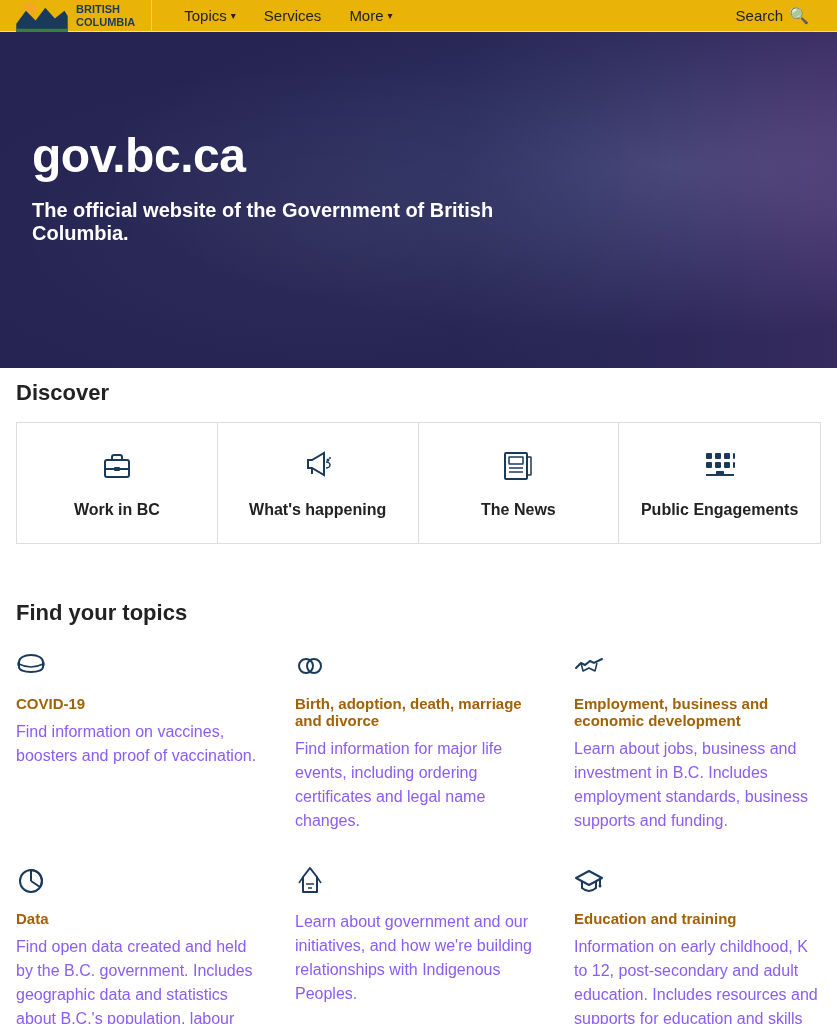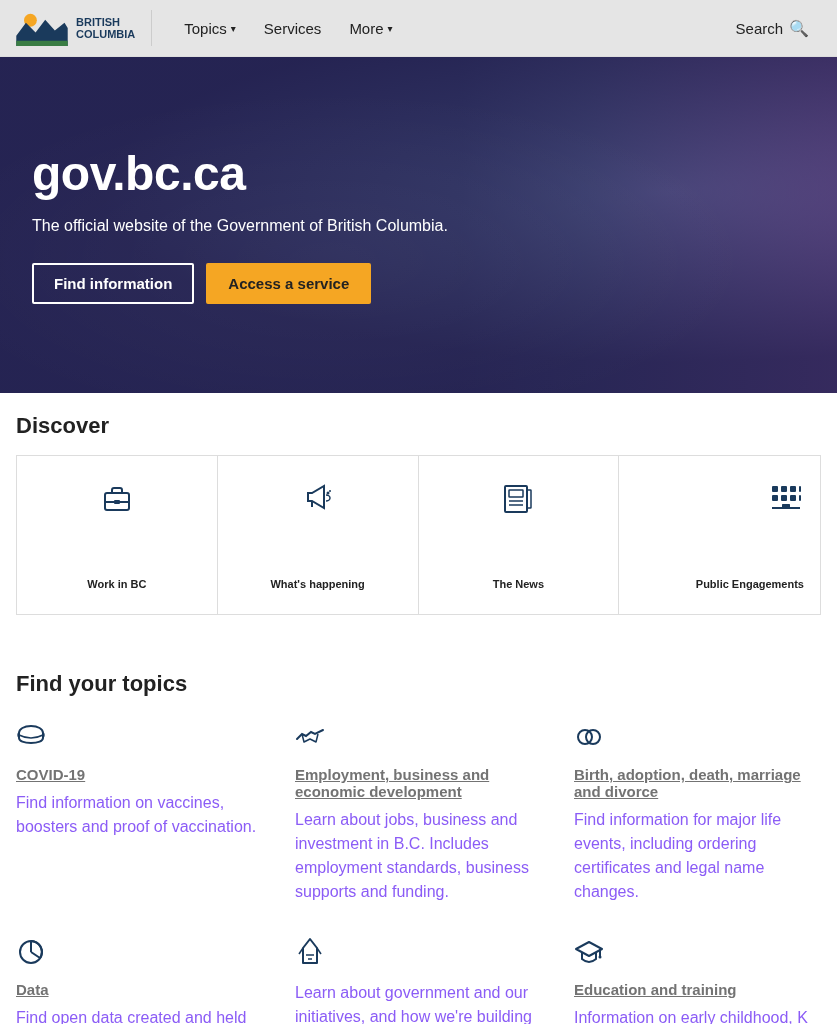--- a/index.html
+++ b/index.html
@@ -2,24 +2,24 @@
 <html><head>
   <meta charset="utf-8">
   <style>
     * { box-sizing: border-box; margin: 0; padding: 0; }
     body { font-family: 'BC Sans', Arial, sans-serif; font-size: 16px; color: #222; background: #fff; }
 
     
     nav {
       display: flex;
       align-items: center;
-      height: 57px;
+      height: 32px;
       border-bottom: 1px solid #ddd;
       padding: 0 16px;
-      background: #e5e5e5;
+      background: #eab308;
     }
     .nav-logo {
       display: flex;
       align-items: center;
       gap: 8px;
       margin-right: 20px;
       border-right: 1px solid #ccc;
       padding-right: 16px;
     }
     .nav-logo-img {
@@ -83,23 +83,23 @@
       color: #fff;
       max-width: 600px;
     }
     .hero-title {
       font-size: 48px;
       font-weight: 700;
       margin-bottom: 16px;
       letter-spacing: -0.5px;
     }
     .hero-subtitle {
-      font-size: 16px;
+      font-size: 20px;
       margin-bottom: 28px;
-      font-weight: 400;
+      font-weight: 700;
     }
     .hero-buttons {
       display: flex;
       gap: 12px;
       flex-wrap: wrap;
     }
     .btn-outline {
       padding: 10px 20px;
       border: 2px solid #fff;
       background: transparent;
@@ -115,21 +115,21 @@
       background: #f5a623;
       color: #222;
       font-size: 15px;
       font-weight: 600;
       cursor: pointer;
       border-radius: 2px;
     }
 
     
     .discover-section {
-      padding: 20px 16px 24px;
+      padding: 12px 16px 24px;
       max-width: 860px;
       margin: 0 auto;
     }
     .discover-title {
       font-size: 22px;
       font-weight: 700;
       margin-bottom: 16px;
     }
     .discover-grid {
       display: grid;
@@ -143,31 +143,30 @@
       align-items: center;
       justify-content: center;
       padding: 24px 16px;
       border-right: 1px solid #ddd;
       cursor: pointer;
       text-align: center;
       background: #fff;
       text-decoration: none;
       color: #222;
     }
-    .discover-card:last-child { border-right: none; align-items: flex-end; }
+    .discover-card:last-child { border-right: none; }
     .discover-icon {
       font-size: 32px;
       margin-bottom: 10px;
       color: #1a3a5c;
     }
     .discover-label {
-      font-size: 11px;
+      font-size: 16px;
       font-weight: 600;
       color: #222;
-      margin-top: 44px;
     }
 
     
     .topics-section {
       padding: 32px 16px;
       max-width: 860px;
       margin: 0 auto;
     }
     .topics-title {
       font-size: 22px;
@@ -184,22 +183,21 @@
       flex-direction: column;
     }
     .topic-icon {
       font-size: 28px;
       margin-bottom: 8px;
       color: #1a3a5c;
     }
     .topic-link {
       font-size: 15px;
       font-weight: 700;
-      color: #737373;
-      text-decoration: underline;
+      color: #a16207;
       margin-bottom: 8px;
       cursor: pointer;
     }
     .topic-desc {
       font-size: 16px;
       line-height: 1.5;
       color: #8b5cf6;
     }
   </style>
 </head>
@@ -238,24 +236,20 @@
     <span>Search</span>
     <span style="font-size:16px;">🔍</span>
   </div>
 </nav>
 
 <section class="hero">
   <div class="hero-bg"></div>
   <div class="hero-content">
     <h1 class="hero-title">gov.bc.ca</h1>
     <p class="hero-subtitle">The official website of the Government of British Columbia.</p>
-    <div class="hero-buttons">
-      <button class="btn-outline">Find information</button>
-      <button class="btn-yellow">Access a service</button>
-    </div>
   </div>
 </section>
 
 <section class="discover-section">
   <h2 class="discover-title">Discover</h2>
   <div class="discover-grid">
 
     <a class="discover-card">
       <div class="discover-icon">
         <svg width="36" height="36" viewBox="0 0 36 36" fill="none" xmlns="http://www.w3.org/2000/svg">
@@ -329,37 +323,37 @@
           <path d="M27 12c1 0 1 1 1 2s0 2-1 2" stroke="#1a3a5c" stroke-width="1.5"></path>
         </svg>
       </div>
       <a class="topic-link">COVID-19</a>
       <p class="topic-desc">Find information on vaccines, boosters and proof of vaccination.</p>
     </div>
 
     <div class="topic-card">
       <div class="topic-icon">
         <svg width="30" height="30" viewBox="0 0 30 30" fill="none" xmlns="http://www.w3.org/2000/svg">
+          <circle cx="11" cy="16" r="7" stroke="#1a3a5c" stroke-width="2" fill="none"></circle>
+          <circle cx="19" cy="16" r="7" stroke="#1a3a5c" stroke-width="2" fill="none"></circle>
+        </svg>
+      </div>
+      <a class="topic-link">Birth, adoption, death, marriage and divorce</a>
+      <p class="topic-desc">Find information for major life events, including ordering certificates and legal name changes.</p>
+    </div>
+
+    <div class="topic-card">
+      <div class="topic-icon">
+        <svg width="30" height="30" viewBox="0 0 30 30" fill="none" xmlns="http://www.w3.org/2000/svg">
           <path d="M2 18l5-5 4 2 5-4 4 2 8-4" stroke="#1a3a5c" stroke-width="2" stroke-linecap="round"></path>
           <path d="M7 13l2 8 6-3 6 3 2-8" stroke="#1a3a5c" stroke-width="1.5" fill="none" stroke-linejoin="round"></path>
         </svg>
       </div>
       <a class="topic-link">Employment, business and economic development</a>
       <p class="topic-desc">Learn about jobs, business and investment in B.C. Includes employment standards, business supports and funding.</p>
-    </div>
-
-    <div class="topic-card">
-      <div class="topic-icon">
-        <svg width="30" height="30" viewBox="0 0 30 30" fill="none" xmlns="http://www.w3.org/2000/svg">
-          <circle cx="11" cy="16" r="7" stroke="#1a3a5c" stroke-width="2" fill="none"></circle>
-          <circle cx="19" cy="16" r="7" stroke="#1a3a5c" stroke-width="2" fill="none"></circle>
-        </svg>
-      </div>
-      <a class="topic-link">Birth, adoption, death, marriage and divorce</a>
-      <p class="topic-desc">Find information for major life events, including ordering certificates and legal name changes.</p>
     </div>
 
     <div class="topic-card">
       <div class="topic-icon">
         <svg width="30" height="30" viewBox="0 0 30 30" fill="none" xmlns="http://www.w3.org/2000/svg">
           <circle cx="15" cy="16" r="11" stroke="#1a3a5c" stroke-width="2" fill="none"></circle>
           <path d="M15 16 L15 5" stroke="#1a3a5c" stroke-width="2"></path>
           <path d="M15 16 L24 22" stroke="#1a3a5c" stroke-width="2"></path>
           <path d="M15 5 A11 11 0 0 1 24 22" stroke="#1a3a5c" stroke-width="2" fill="none"></path>
         </svg>

